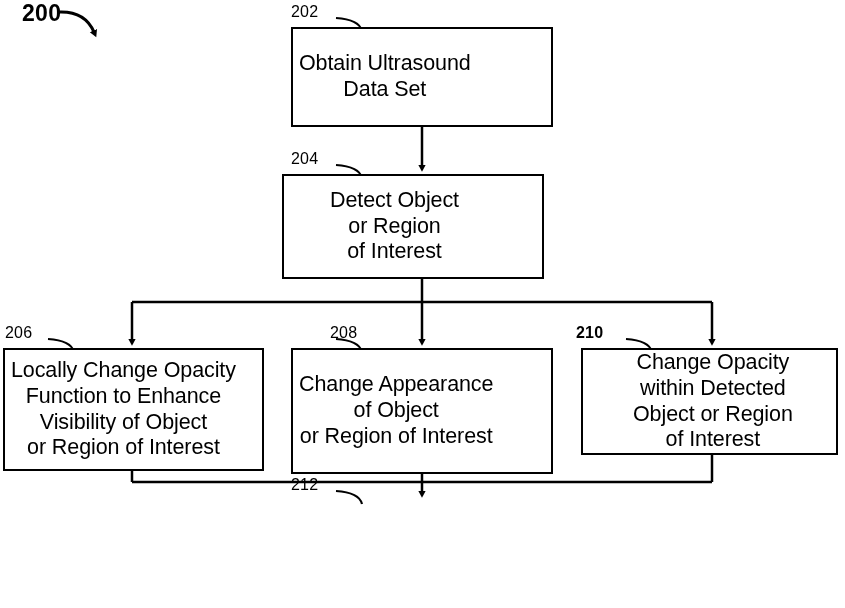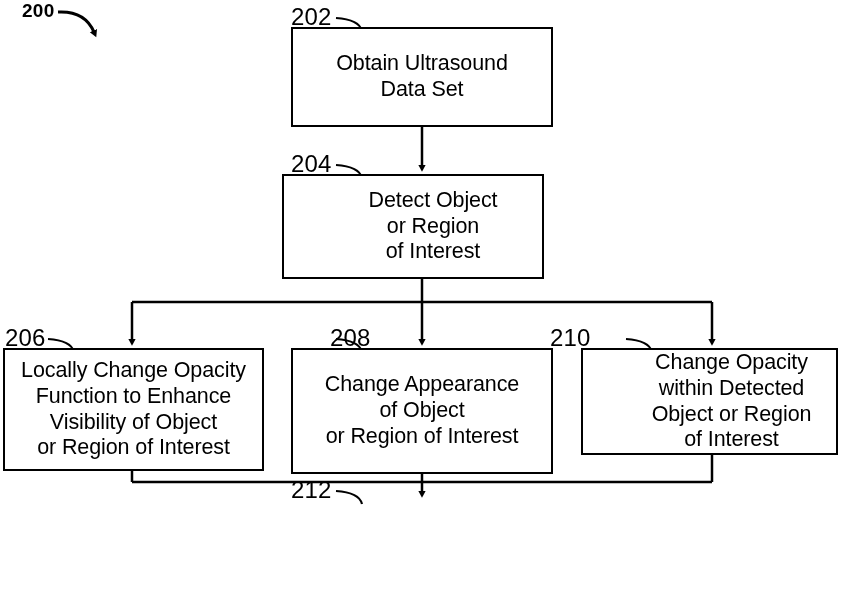--- a/index.html
+++ b/index.html
@@ -26,58 +26,58 @@
     width: 845px;
     height: 608px;
   }
   .node {
     position: absolute;
     box-sizing: border-box;
     border: 2.5px solid #000000;
     background: #ffffff;
     display: flex;
     align-items: center;
-    justify-content: center;
+    justify-content: flex-start;
     text-align: center;
     z-index: 2;
   }
   .node .node-text {
     font-size: 21.5px;
     line-height: 1.20;
     letter-spacing: -0.1px;
     white-space: pre-line;
     padding: 0 6px;
   }
   
   .ref {
     position: absolute;
-    font-size: 24px;
+    font-size: 16px;
     letter-spacing: 0.2px;
     z-index: 3;
     white-space: nowrap;
   }
   .ref-bold {
     font-weight: bold;
-    font-size: 19px;
+    font-size: 23px;
     letter-spacing: 0.3px;
   }
   
   #node-202 { left: 291px; top: 27px;  width: 262px; height: 100px; }
   #node-204 { left: 282px; top: 174px; width: 262px; height: 105px; padding-left: 40px; }
   #node-206 { left: 3px;   top: 348px; width: 261px; height: 123px; }
   #node-208 { left: 291px; top: 348px; width: 262px; height: 126px; }
   #node-210 { left: 581px; top: 348px; width: 257px; height: 107px; padding-left: 44px; }
   #node-212 { left: 291px; top: 500px; width: 262px; height: 105px; }
 
   #ref-200 { left: 22px;  top: 0px; }
   #ref-202 { left: 291px; top: 3px; }
   #ref-204 { left: 291px; top: 150px; }
   #ref-206 { left: 5px;   top: 324px; }
   #ref-208 { left: 294px; top: 324px; margin-left: 36px; }
-  #ref-210 { left: 550px; top: 324px; }
+  #ref-210 { left: 576px; top: 324px; font-weight: bold; }
   #ref-212 { left: 291px; top: 476px; }
 </style>
 </head>
 <body>
 
 <div id="figure">
 
   <svg id="wires" viewBox="0 0 845 608" width="845" height="608" aria-hidden="true">
     <defs>
       <marker id="arrowhead" markerWidth="9" markerHeight="9" refX="1.5" refY="4.5" orient="auto" markerUnits="userSpaceOnUse">

